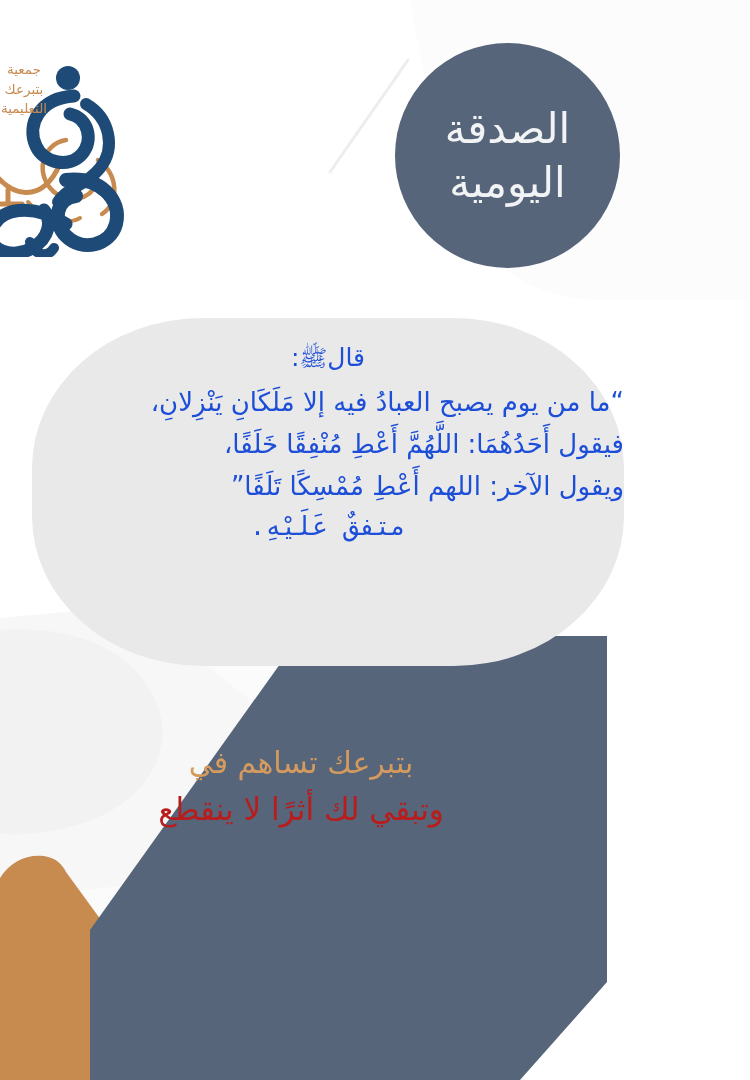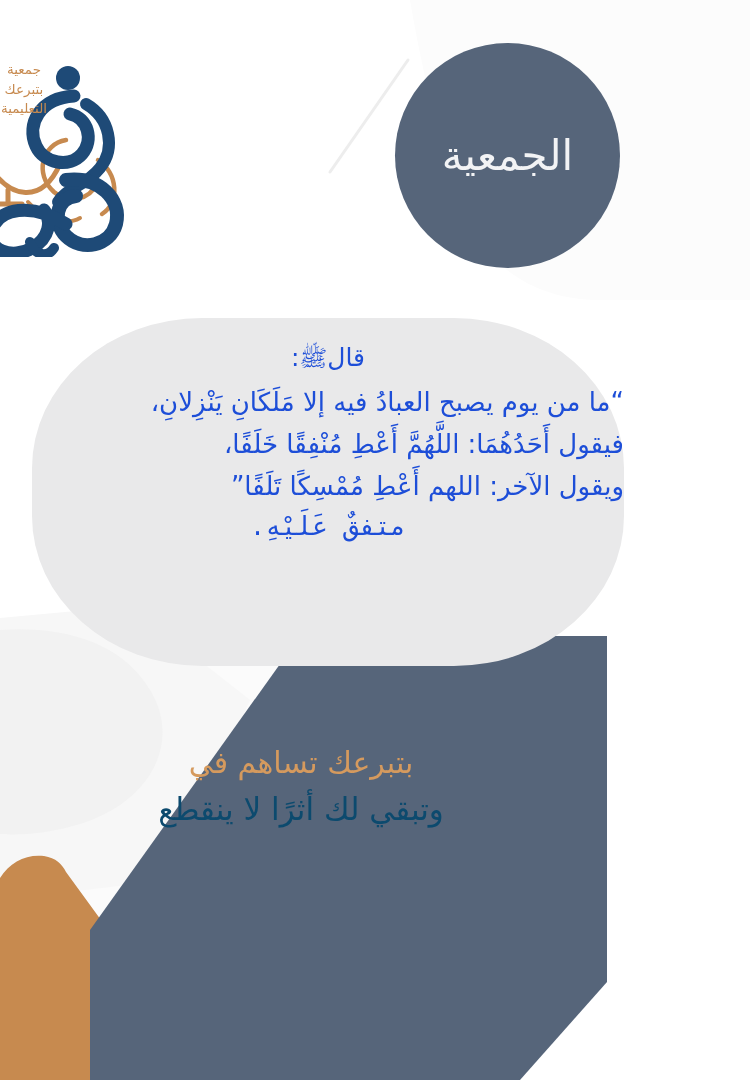--- a/index.html
+++ b/index.html
@@ -137,21 +137,21 @@
     direction: rtl;
   }
   .cta-line {
     display: block;
     font-size: 30px;
     line-height: 1.52;
     letter-spacing: 0.5px;
     white-space: nowrap;
   }
   .cta-line.accent { color: #d59a5e; }
-  .cta-line.dark   { color: #0c4a6e; font-size: 31px; }
+  .cta-line.dark   { color: #b91c1c; font-size: 31px; }
 </style>
 </head>
 <body>
 
 <div class="poster">
 
   <svg class="bg-layer" viewBox="0 0 750 1080" width="750" height="1080" aria-hidden="true">
 
     <path d="M 410 0 L 750 0 L 750 300 L 600 300 C 520 300 470 250 450 180 C 432 112 418 48 410 0 Z" fill="#fcfcfc"></path>
 
@@ -193,21 +193,22 @@
       <ellipse cx="40" cy="178" rx="11" ry="6" fill="#ffffff" transform="rotate(-22 40 178)"></ellipse>
     </svg>
     <div class="logo-wordmark">
       <span class="logo-word">جمعية</span>
       <span class="logo-word">بتبرعك</span>
       <span class="logo-word">التعليمية</span>
     </div>
   </div>
 
   <div class="header-circle">
-    <span class="header-circle-line">الجمعية</span>
+    <span class="header-circle-line">الصدقة</span>
+    <span class="header-circle-line">اليومية</span>
   </div>
 
   <div class="hadith-card"></div>
   <div class="hadith-inner">
     <div class="hadith-attrib">
       <span>قال</span><span class="salawat">ﷺ</span><span>:</span>
     </div>
     <div class="hadith-body">“ما من يوم يصبح العبادُ فيه إلا مَلَكَانِ يَنْزِلانِ،</div>
     <div class="hadith-body">فيقول أَحَدُهُمَا: اللَّهُمَّ أَعْطِ مُنْفِقًا خَلَفًا،</div>
     <div class="hadith-body">ويقول الآخر: اللهم أَعْطِ مُمْسِكًا تَلَفًا”</div>

